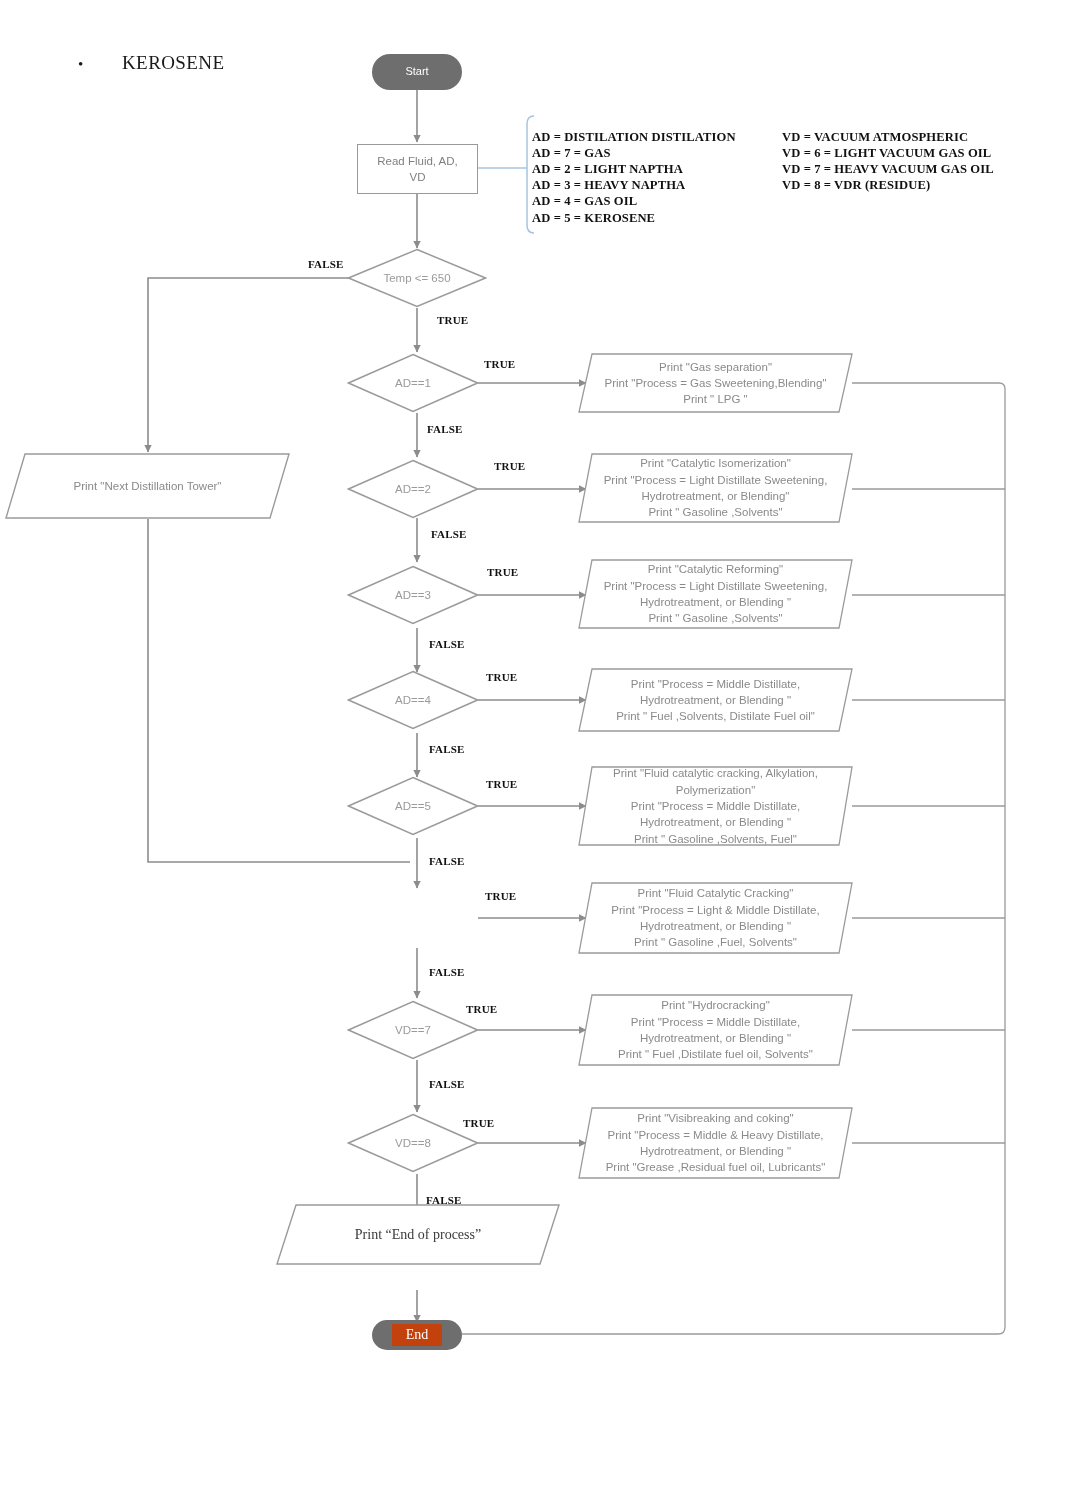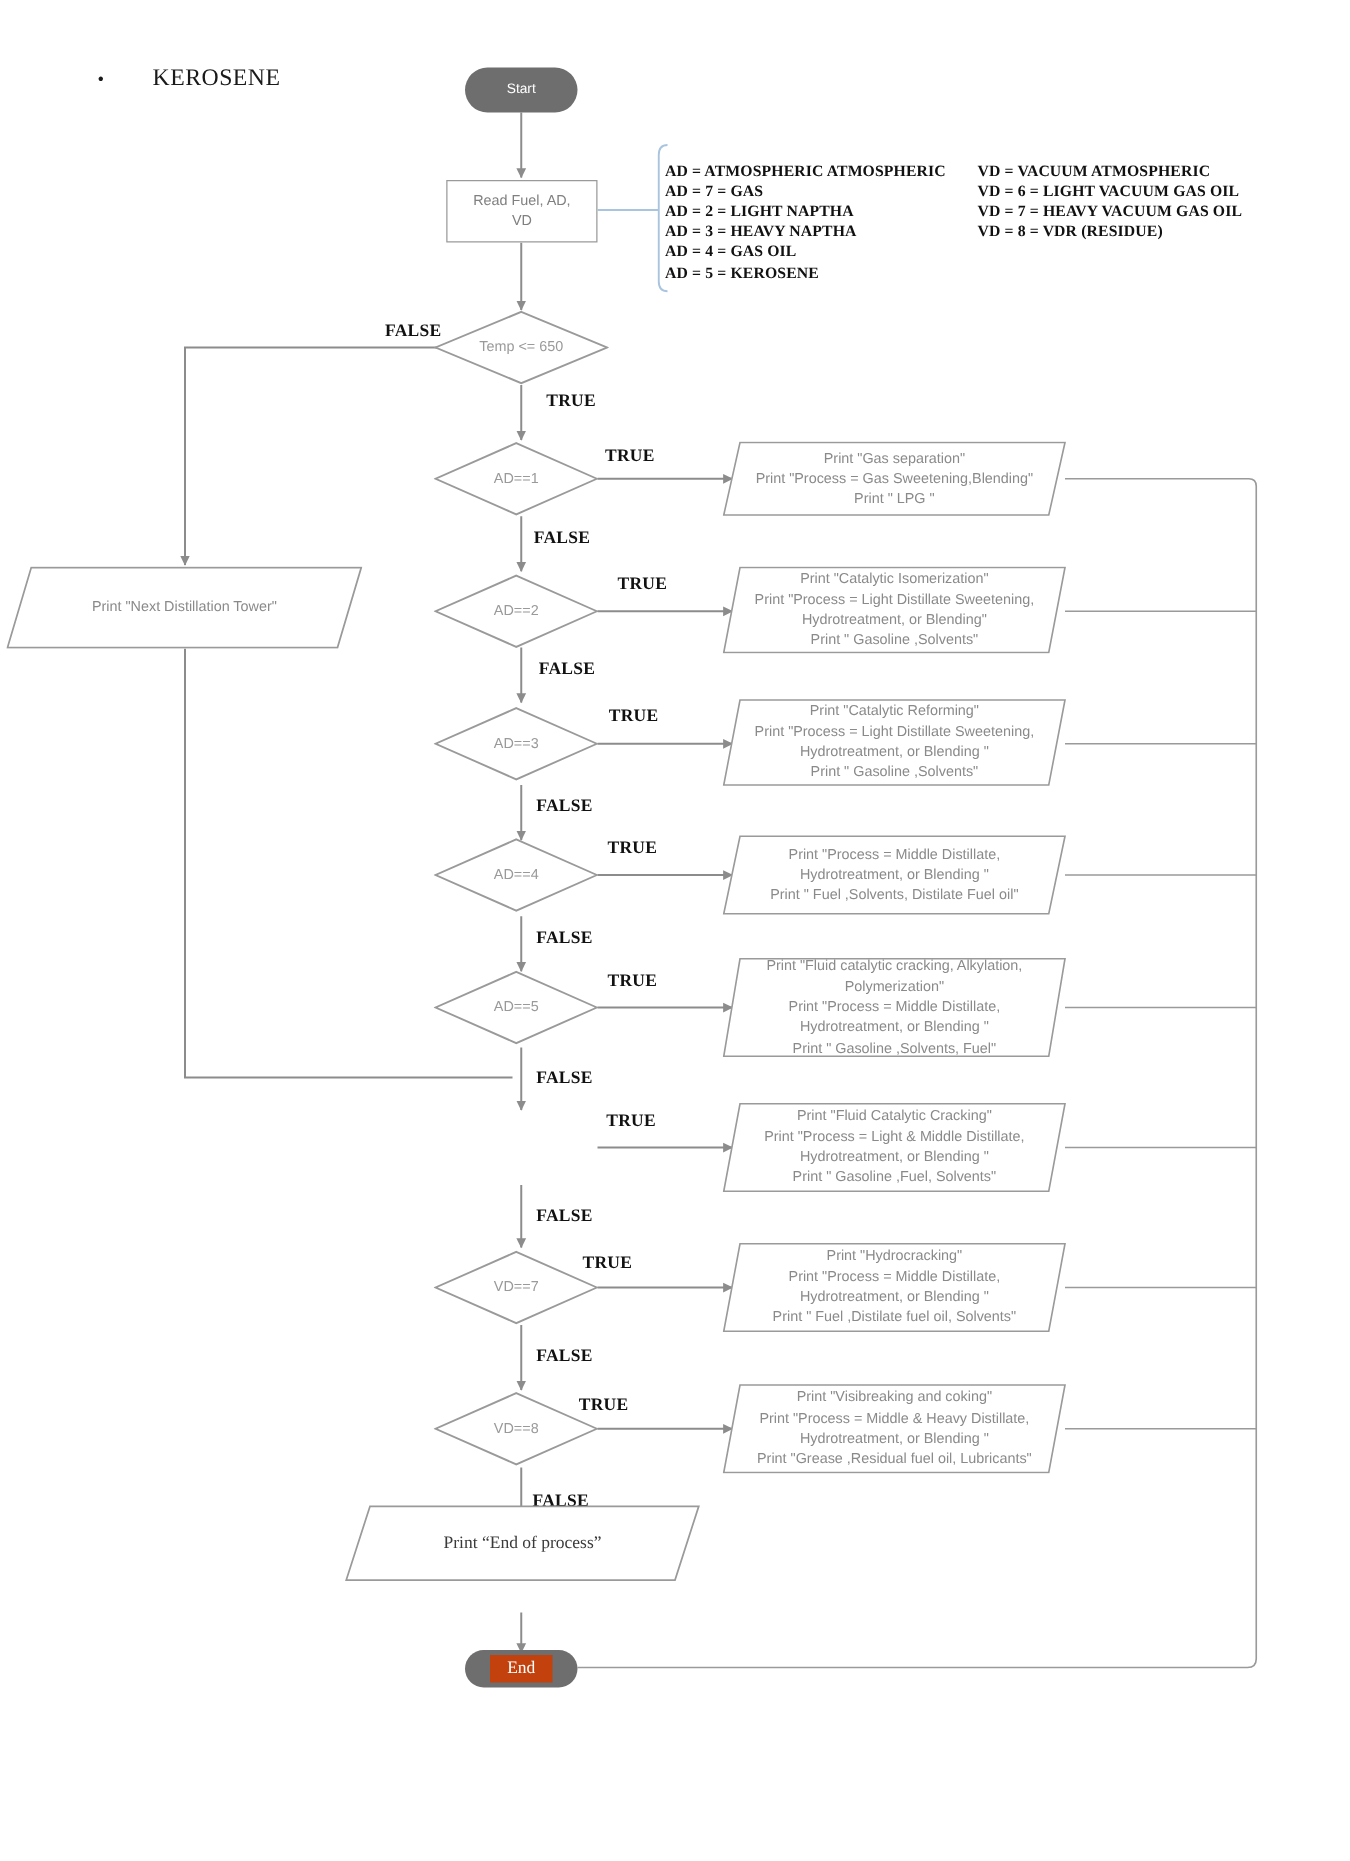--- a/index.html
+++ b/index.html
@@ -92,21 +92,21 @@
   .para.serif .ptext {
     font-family: "Liberation Serif", serif;
     font-size: 14px;
     color: #3a3a3a;
   }
   
   .blabel {
     position: absolute;
     font-family: "Liberation Serif", serif;
     font-weight: bold;
-    font-size: 14px;
+    font-size: 11px;
     color: #111;
     letter-spacing: .2px;
     white-space: nowrap;
   }
   
   #legend {
     position: absolute;
     left: 532px; top: 129px;
     display: flex;
     gap: 32px;
@@ -184,27 +184,27 @@
       <path d="M478,168 L527,168"></path>
       <path d="M534,116 Q527,116 527,124 L527,225 Q527,233 534,233"></path>
     </g>
   </svg>
 
   <div class="node pill" style="left:372px; top:54px; width:90px; height:36px;">
     <span>Start</span>
   </div>
 
   <div class="node rect" style="left:357px; top:144px; width:121px; height:50px; white-space:pre-line;">
-    <span>Read Fuel, AD,
+    <span>Read Fluid, AD,
 VD</span>
   </div>
 
   <div id="legend">
     <div class="col-ad">
-      <div class="lrow">AD = ATMOSPHERIC ATMOSPHERIC</div>
+      <div class="lrow">AD = DISTILATION DISTILATION</div>
       <div class="lrow">AD = 7 = GAS</div>
       <div class="lrow">AD = 2 = LIGHT NAPTHA</div>
       <div class="lrow">AD = 3 = HEAVY NAPTHA</div>
       <div class="lrow">AD = 4 = GAS OIL</div>
       <div class="lrow">AD = 5 = KEROSENE</div>
     </div>
     <div class="col-vd">
       <div class="lrow">VD = VACUUM ATMOSPHERIC</div>
       <div class="lrow">VD = 6 = LIGHT VACUUM GAS OIL</div>
       <div class="lrow">VD = 7 = HEAVY VACUUM GAS OIL</div>

